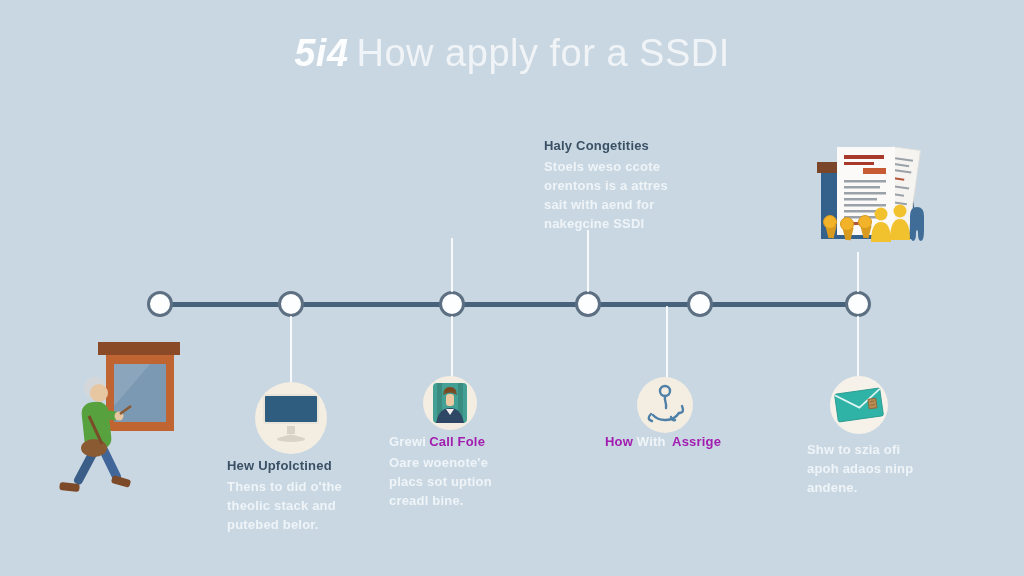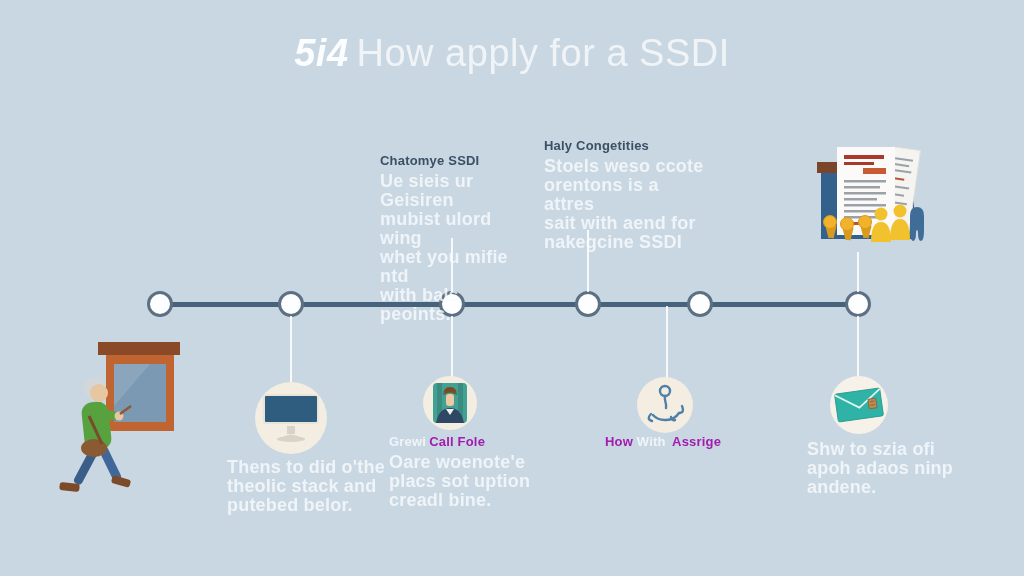--- a/index.html
+++ b/index.html
@@ -21,21 +21,21 @@
 
   
   .circle { position:absolute; border-radius:50%; background:#f3ede2;
             display:flex; align-items:center; justify-content:center; }
 
   
   .tblock { position:absolute; }
   .tblock .heading { font-size:13px; font-weight:700; color:#3a5065; margin-bottom:4px; letter-spacing:.2px; }
   .tblock .heading .light { color:rgba(248,251,253,.82); margin-right:3px; }
   .tblock .heading .dark  { color:#a21caf; }
-  .tblock .body { font-size:18px; font-weight:600; line-height:19px;
+  .tblock .body { font-size:13px; font-weight:600; line-height:19px;
                   color:rgba(248,251,253,.8); white-space:pre-line; letter-spacing:.2px; }
   svg { display:block; }
 </style>
 </head>
 <body>
 
 <div class="stage">
 
   <div class="title">
     <span class="badge">5i4</span><span class="main">How apply for a SSDI</span>
@@ -166,37 +166,31 @@
       <g transform="rotate(-8 32 24)">
         <rect x="6" y="8" width="52" height="32" rx="2" fill="#2fb3a7" stroke="#26988e"></rect>
         <path d="M6,9 L32,27 L58,9" fill="none" stroke="rgba(255,255,255,0.85)" stroke-width="2"></path>
         <rect x="43" y="19" width="9" height="11" fill="#b98d52" stroke="#8a6338"></rect>
         <line x1="45" y1="22" x2="50" y2="22" stroke="#8a6338" stroke-width="1"></line>
         <line x1="45" y1="26" x2="50" y2="26" stroke="#8a6338" stroke-width="1"></line>
       </g>
     </svg>
   </div>
 
-  <div class="tblock" style="left:380px; top:153px; width:145px">
-    <div class="heading">Chatomye SSDI</div>
-    <div class="body">Ue sieis ur Geisiren
-mubist ulord wing
-whet you mifie ntd
-with bals peoints.</div>
-  </div>
 
   <div class="tblock" style="left:544px; top:138px; width:160px">
     <div class="heading">Haly Congetities</div>
     <div class="body">Stoels weso ccote
 orentons is a attres
 sait with aend for
 nakegcine SSDI</div>
   </div>
 
   <div class="tblock" style="left:227px; top:458px; width:160px">
+    <div class="heading">Hew Upfolctined</div>
     <div class="body">Thens to did o'the
 theolic stack and
 putebed belor.</div>
   </div>
 
   <div class="tblock" style="left:389px; top:434px; width:150px">
     <div class="heading">
       <span class="light">Grewi</span><span class="dark">Call Fole</span>
     </div>
     <div class="body">Oare woenote'e

